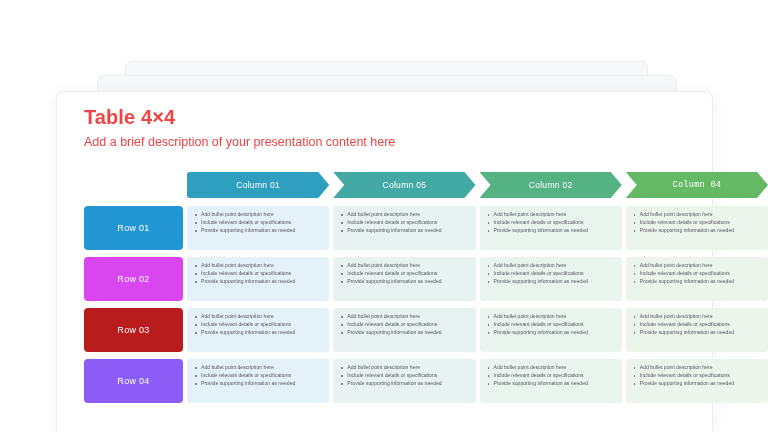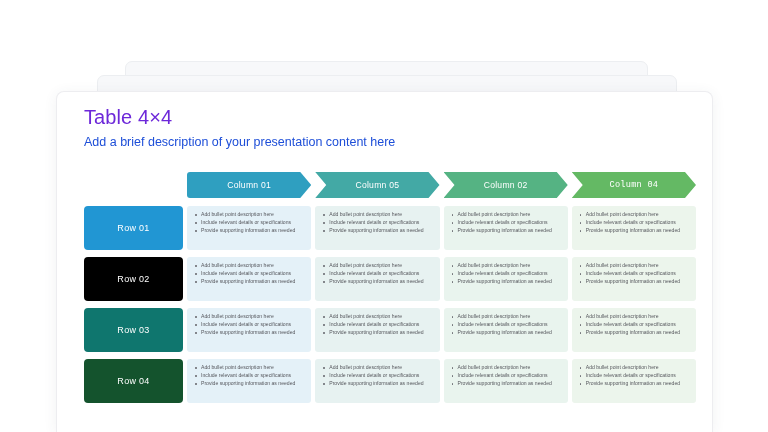--- a/index.html
+++ b/index.html
@@ -62,39 +62,39 @@
   
   .heading {
     position: absolute;
     left: 84px;
     top: 104px;
     width: 600px;
   }
   .title {
     margin: 0;
     font-size: 20px;
-    font-weight: 400;
-    color: #6d28d9;
+    font-weight: 700;
+    color: #ef4444;
     letter-spacing: 0.1px;
     line-height: 26px;
   }
   .subtitle {
     margin: 4px 0 0 0;
     font-size: 12.5px;
     font-weight: 400;
-    color: #1d4ed8;
+    color: #ef4444;
     line-height: 17px;
   }
 
   
   .table-wrap {
     position: absolute;
     left: 84px;
     top: 172px;
-    width: 612px;
+    width: 684px;
   }
 
   .header-row {
     position: relative;
     height: 26px;
     margin-left: 103px;
     display: flex;
   }
   .col-header {
     position: relative;
@@ -232,21 +232,21 @@
           </div>
           <div class="cell" style="background: rgb(236, 245, 236);">
             <ul class="bullets">
               <li>Add bullet point description here</li>
               <li>Include relevant details or specifications</li>
               <li>Provide supporting information as needed</li>
             </ul>
           </div>
         </div>
         <div class="row">
-          <div class="row-label" style="background: #000000;">Row 02</div>
+          <div class="row-label" style="background: #d946ef;">Row 02</div>
           <div class="cell" style="background: rgb(228, 241, 248);">
             <ul class="bullets">
               <li>Add bullet point description here</li>
               <li>Include relevant details or specifications</li>
               <li>Provide supporting information as needed</li>
             </ul>
           </div>
           <div class="cell" style="background: rgb(231, 242, 241);">
             <ul class="bullets">
               <li>Add bullet point description here</li>
@@ -263,21 +263,21 @@
           </div>
           <div class="cell" style="background: rgb(236, 245, 236);">
             <ul class="bullets">
               <li>Add bullet point description here</li>
               <li>Include relevant details or specifications</li>
               <li>Provide supporting information as needed</li>
             </ul>
           </div>
         </div>
         <div class="row">
-          <div class="row-label" style="background: #0f766e;">Row 03</div>
+          <div class="row-label" style="background: #b91c1c;">Row 03</div>
           <div class="cell" style="background: rgb(228, 241, 248);">
             <ul class="bullets">
               <li>Add bullet point description here</li>
               <li>Include relevant details or specifications</li>
               <li>Provide supporting information as needed</li>
             </ul>
           </div>
           <div class="cell" style="background: rgb(231, 242, 241);">
             <ul class="bullets">
               <li>Add bullet point description here</li>
@@ -294,21 +294,21 @@
           </div>
           <div class="cell" style="background: rgb(236, 245, 236);">
             <ul class="bullets">
               <li>Add bullet point description here</li>
               <li>Include relevant details or specifications</li>
               <li>Provide supporting information as needed</li>
             </ul>
           </div>
         </div>
         <div class="row">
-          <div class="row-label" style="background: #14532d;">Row 04</div>
+          <div class="row-label" style="background: #8b5cf6;">Row 04</div>
           <div class="cell" style="background: rgb(228, 241, 248);">
             <ul class="bullets">
               <li>Add bullet point description here</li>
               <li>Include relevant details or specifications</li>
               <li>Provide supporting information as needed</li>
             </ul>
           </div>
           <div class="cell" style="background: rgb(231, 242, 241);">
             <ul class="bullets">
               <li>Add bullet point description here</li>

